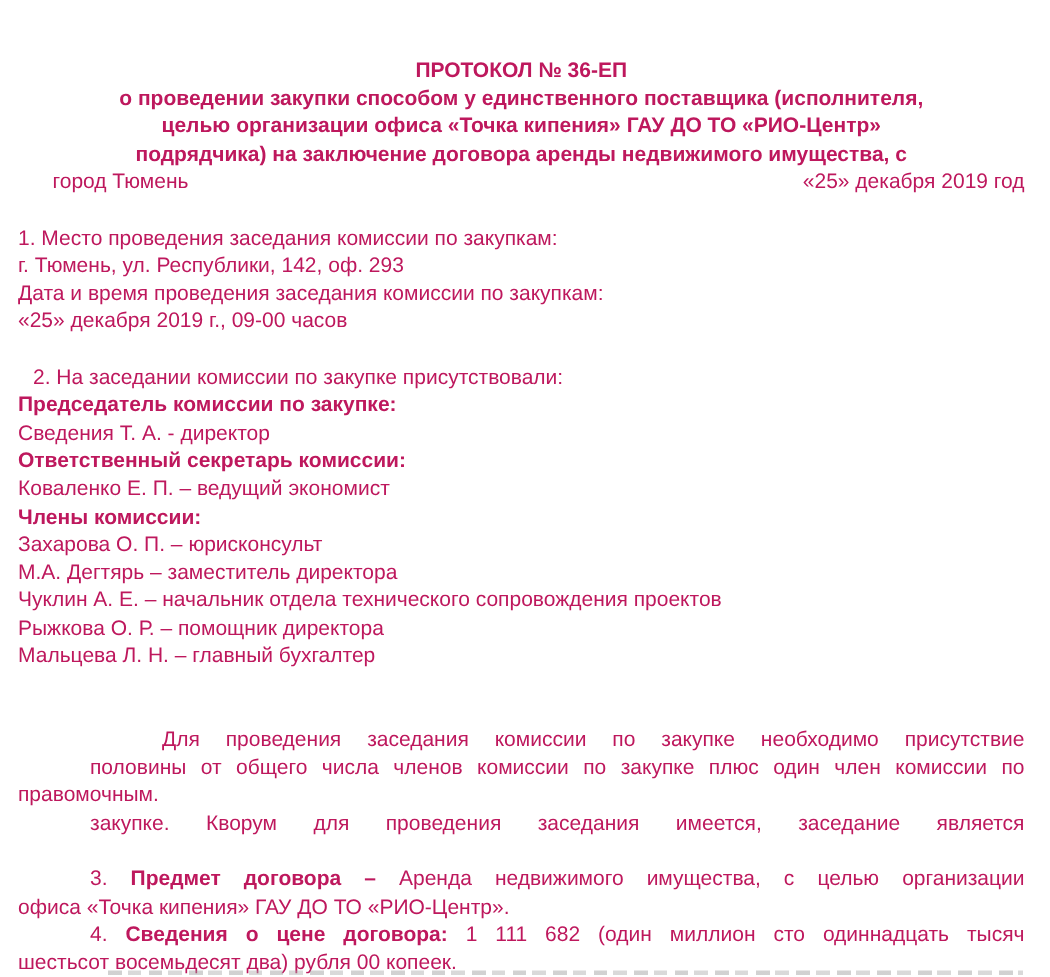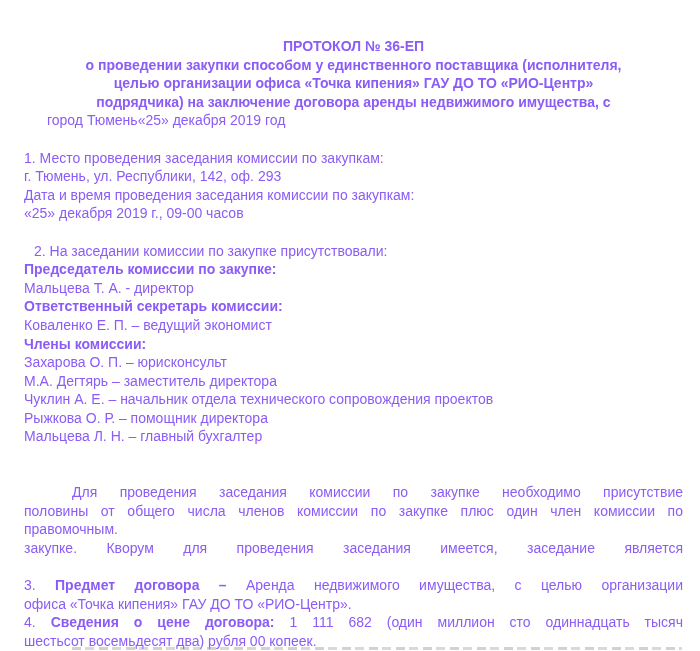--- a/index.html
+++ b/index.html
@@ -7,39 +7,41 @@
     padding: 0;
     background: #ffffff;
   }
   .page {
     position: relative;
     width: 700px;
     height: 651px;
     box-sizing: border-box;
     overflow: hidden;
     background: #ffffff;
-    color: #8b5cf6;
+    color: #be185d;
     font-family: "Liberation Sans", sans-serif;
     font-size: 14px;
     line-height: 18.6px;
-    padding: 37px 17px 0 24px;
+    padding: 37px 17px 0 12px;
   }
   .title-line {
     text-align: center;
     font-weight: bold;
   }
   .dateline {
     display: flex;
+    justify-content: space-between;
     margin-bottom: 18.6px;
   }
   .dateline .city { padding-left: 23px; }
   .line { white-space: normal; }
   .line.justify {
     text-align: justify;
     text-align-last: justify;
+    margin-left: 48px;
   }
   .b { font-weight: bold; }
   .gap { width: 100%; }
   .cutline {
     position: absolute;
     left: 72px;
     right: 18px;
     bottom: 1px;
     height: 3px;
     opacity: 0.45;
@@ -64,21 +66,21 @@
   </div>
 
   <div class="body">
       <div class="line"><span>1. Место проведения заседания комиссии по закупкам:</span></div>
       <div class="line"><span>г. Тюмень, ул. Республики, 142, оф. 293</span></div>
       <div class="line"><span>Дата и время проведения заседания комиссии по закупкам:</span></div>
       <div class="line"><span>«25» декабря 2019 г., 09-00 часов</span></div>
       <div class="gap" style="height: 18.6px;"></div>
       <div class="line" style="text-indent: 10px;"><span>2. На заседании комиссии по закупке присутствовали:</span></div>
       <div class="line"><span class="b">Председатель комиссии по закупке:</span></div>
-      <div class="line"><span>Мальцева Т. А. - директор</span></div>
+      <div class="line"><span>Сведения Т. А. - директор</span></div>
       <div class="line"><span class="b">Ответственный секретарь комиссии:</span></div>
       <div class="line"><span>Коваленко Е. П. – ведущий экономист</span></div>
       <div class="line"><span class="b">Члены комиссии:</span></div>
       <div class="line"><span>Захарова О. П. – юрисконсульт</span></div>
       <div class="line"><span>М.А. Дегтярь – заместитель директора</span></div>
       <div class="line"><span>Чуклин А. Е. – начальник отдела технического сопровождения проектов</span></div>
       <div class="line"><span>Рыжкова О. Р. – помощник директора</span></div>
       <div class="line"><span>Мальцева Л. Н. – главный бухгалтер</span></div>
       <div class="gap" style="height: 37.2px;"></div>
       <div class="line justify" style="text-indent: 48px;"><span>Для проведения заседания комиссии по закупке необходимо присутствие</span></div>

